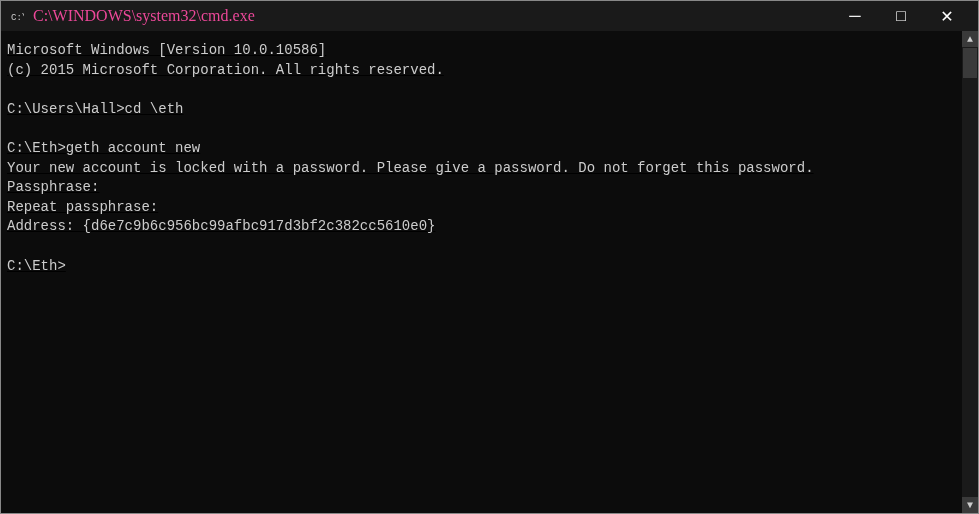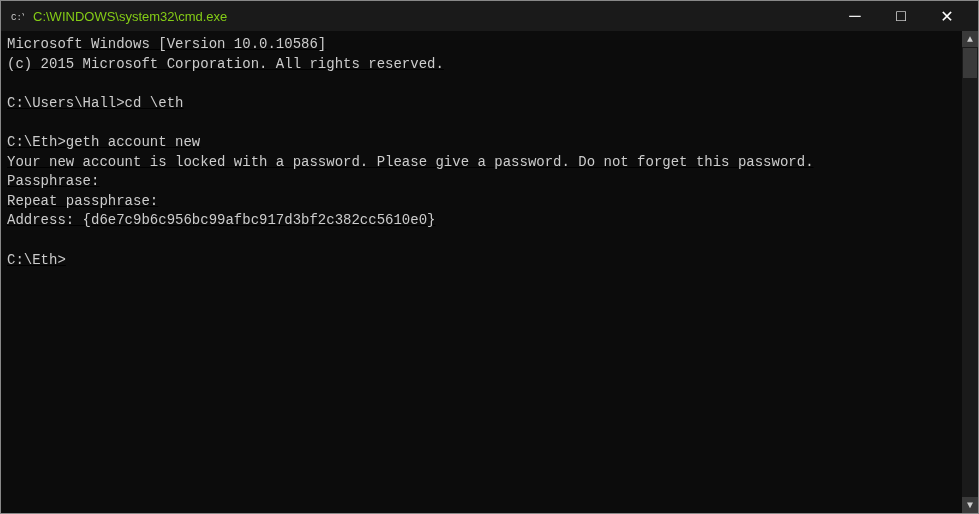--- a/index.html
+++ b/index.html
@@ -47,23 +47,23 @@
       align-items: center;
       justify-content: center;
     }
 
     .title-bar-icon svg {
       width: 14px;
       height: 14px;
     }
 
     .title-bar-text {
-      color: #84cc16;
-      font-size: 13px;
-      font-family: Liberation Sans, sans-serif;
+      color: #ec4899;
+      font-size: 16px;
+      font-family: Liberation Serif, serif;
     }
 
     .title-bar-controls {
       display: flex;
       align-items: center;
       gap: 0;
     }
 
     .title-bar-btn {
       width: 46px;
@@ -75,21 +75,21 @@
       cursor: pointer;
       display: flex;
       align-items: center;
       justify-content: center;
       font-family: 'Segoe UI', Arial, sans-serif;
     }
 
     .terminal-body {
       flex: 1;
       background: #0c0c0c;
-      padding: 4px 6px;
+      padding: 10px 6px;
       overflow: hidden;
       position: relative;
       text-decoration: underline;
     }
 
     .terminal-content {
       color: #cccccc;
       font-size: 14px;
       line-height: 1.4;
       white-space: pre;

